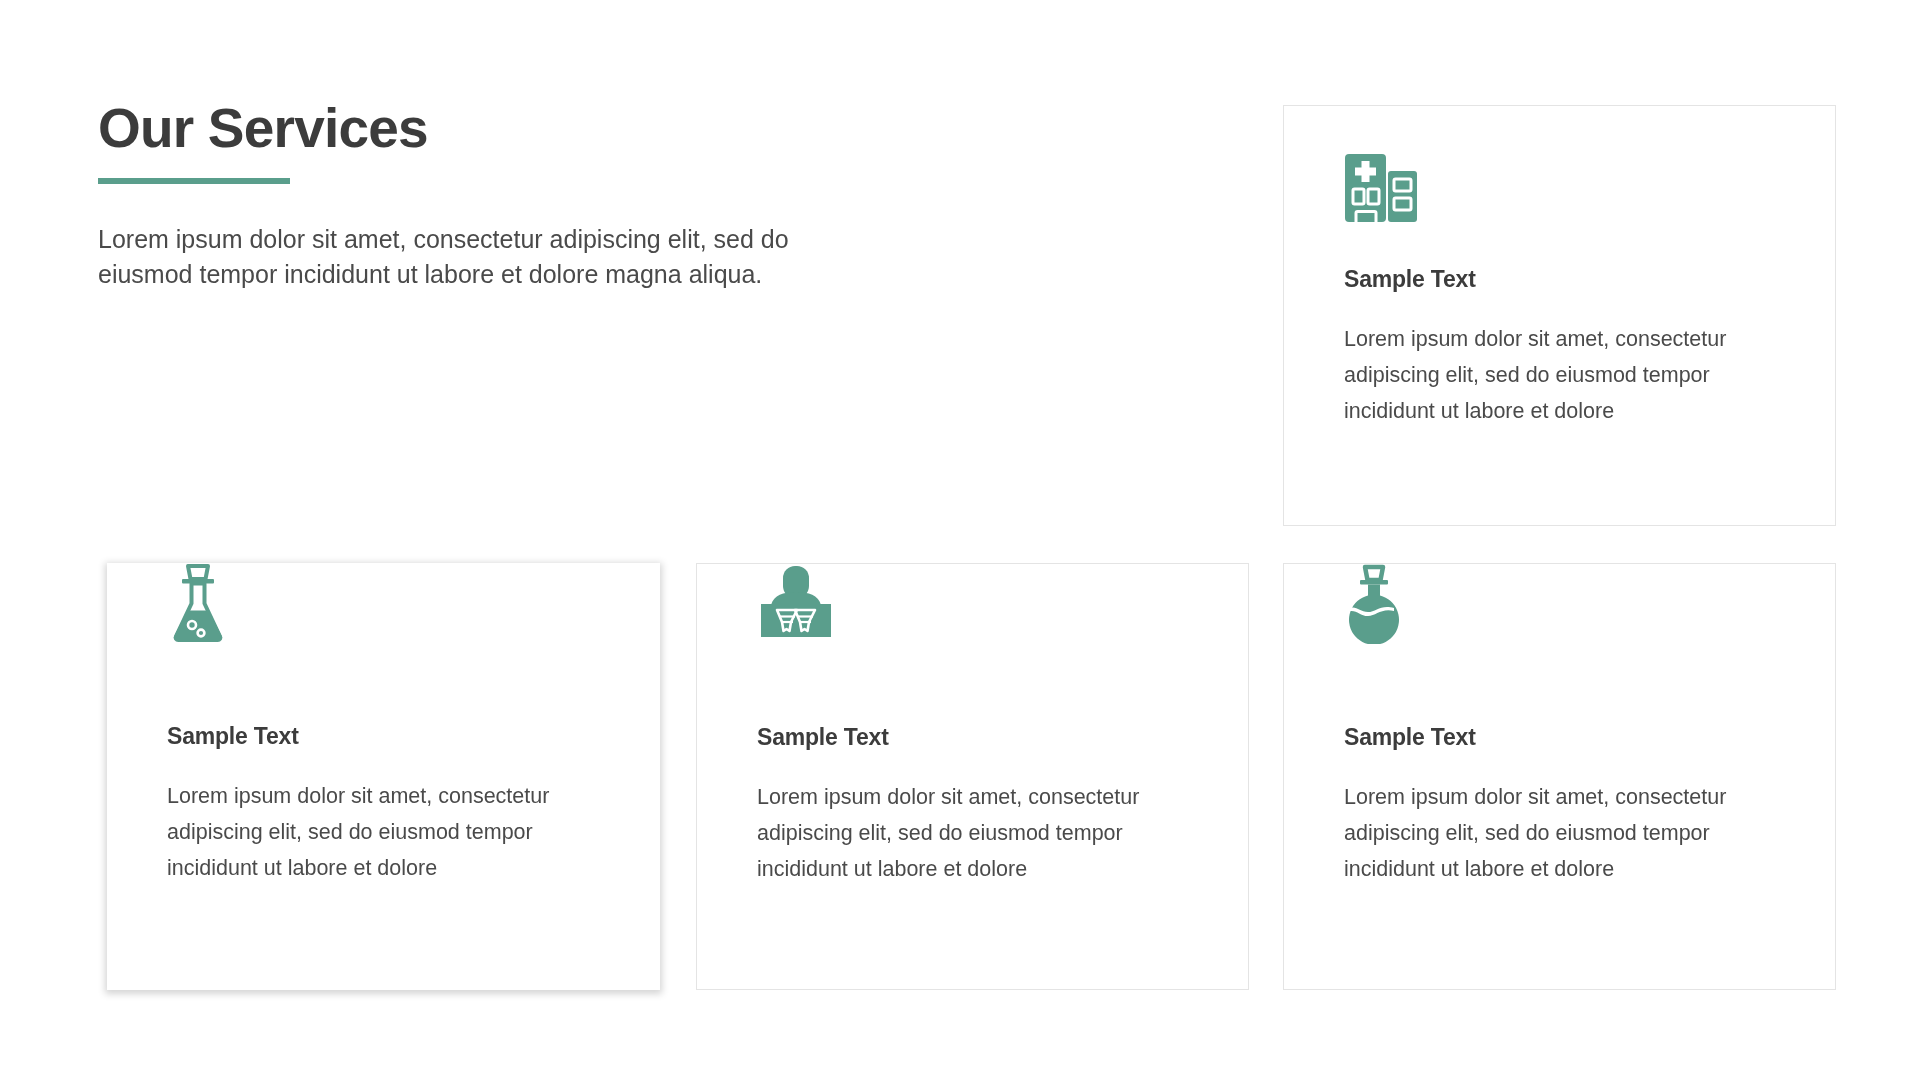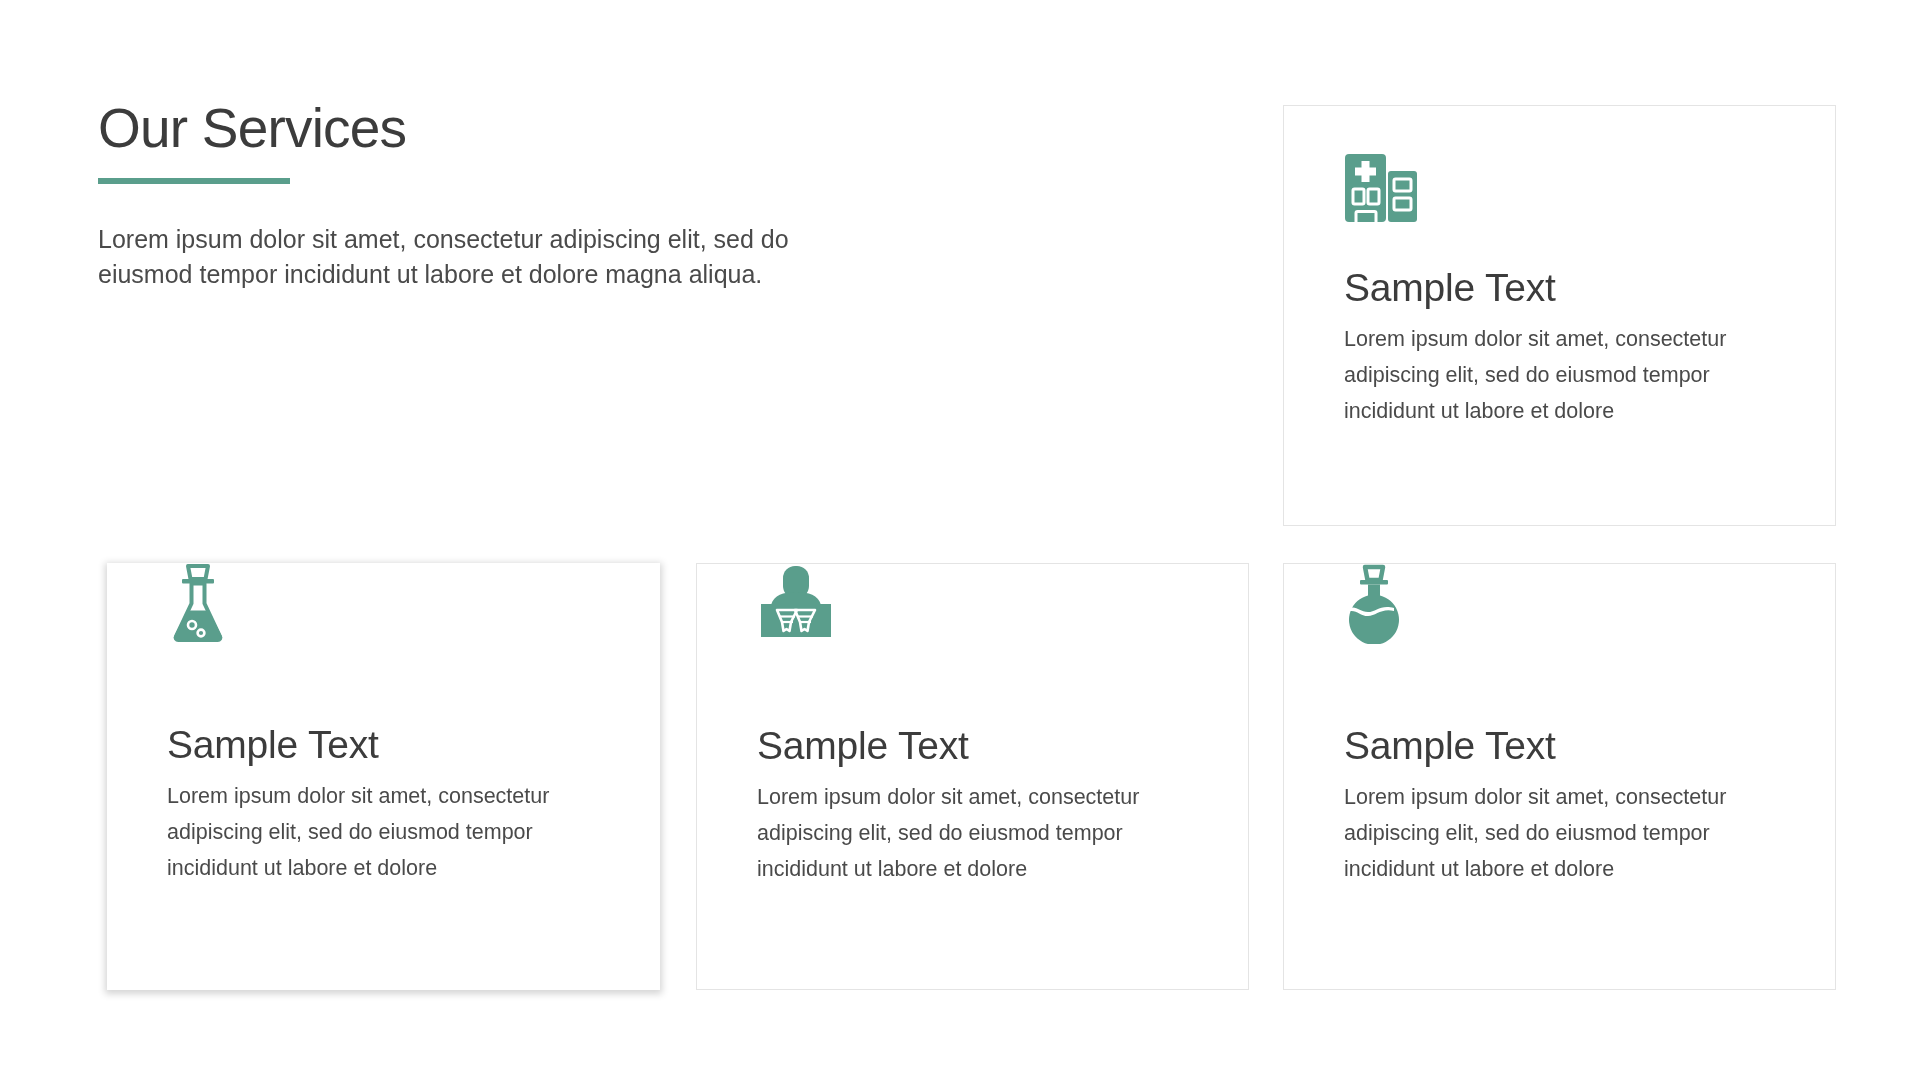--- a/index.html
+++ b/index.html
@@ -23,21 +23,21 @@
 
   
   .intro {
     position: absolute;
     left: 98px;
     top: 100px;
     width: 760px;
   }
   .page-title {
     font-size: 55px;
-    font-weight: 400;
+    font-weight: 700;
     color: #3c3c3c;
     letter-spacing: -0.8px;
     line-height: 1.05;
     margin: 0;
     white-space: nowrap;
   }
   .title-underline {
     width: 192px;
     height: 6px;
     background: #5a9e8c;
@@ -76,22 +76,22 @@
     position: absolute;
     top: 0;
     left: 0;
     display: block;
   }
 
   .card-title {
     position: absolute;
     left: 0;
     margin: 0;
-    font-size: 39px;
-    font-weight: 400;
+    font-size: 23px;
+    font-weight: 700;
     color: #3c3c3c;
     letter-spacing: -0.2px;
     white-space: nowrap;
   }
 
   .card-body {
     position: absolute;
     left: 0;
     margin: 0;
     font-size: 21.5px;

